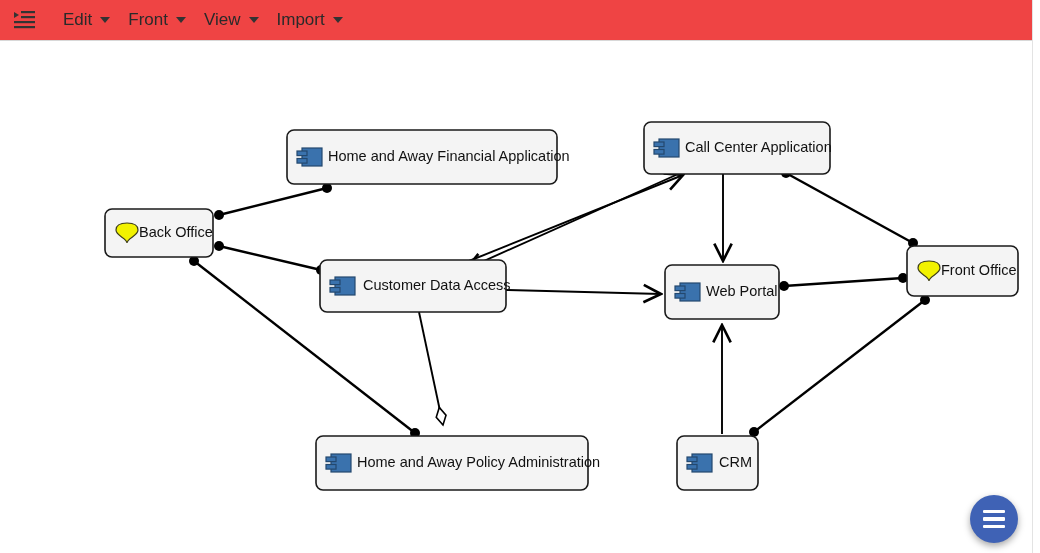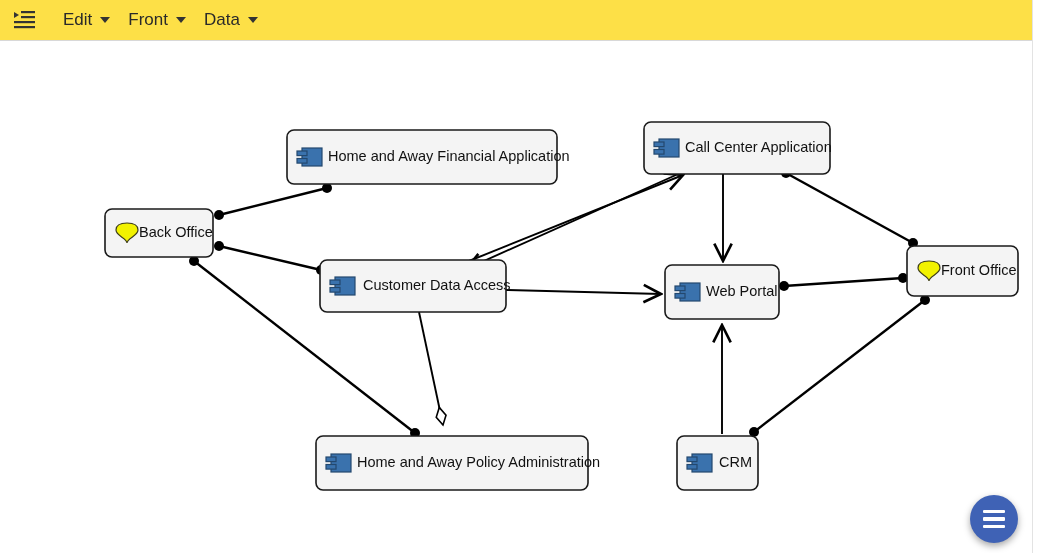--- a/index.html
+++ b/index.html
@@ -10,21 +10,21 @@
     background: #ffffff;
     font-family: "Liberation Sans", sans-serif;
   }
 
   
   #menubar {
     position: absolute;
     top: 0; left: 0;
     width: 1032px;
     height: 41px;
-    background: #fde047;
+    background: #ef4444;
     border-bottom: 1px solid #d8d8d8;
     display: flex;
     align-items: center;
     padding-left: 10px;
     z-index: 20;
   }
   #menubar .hamburger-list {
     width: 30px; height: 26px;
     display: flex; align-items: center; justify-content: center;
     margin-right: 14px;
@@ -128,21 +128,25 @@
 
   <div class="menu-item">
     <span class="menu-label">Edit</span>
     <span class="caret"></span>
   </div>
   <div class="menu-item">
     <span class="menu-label">Front</span>
     <span class="caret"></span>
   </div>
   <div class="menu-item">
-    <span class="menu-label">Data</span>
+    <span class="menu-label">View</span>
+    <span class="caret"></span>
+  </div>
+  <div class="menu-item">
+    <span class="menu-label">Import</span>
     <span class="caret"></span>
   </div>
 </div>
 
 <div id="right-gutter"></div>
 
 <div id="canvas-wrap">
   <svg id="diagram" width="1032" height="511" viewBox="0 0 1032 511">
     <defs>
       <marker id="openArrow" viewBox="0 0 12 12" refX="11" refY="6" markerWidth="11" markerHeight="11" orient="auto-start-reverse">

